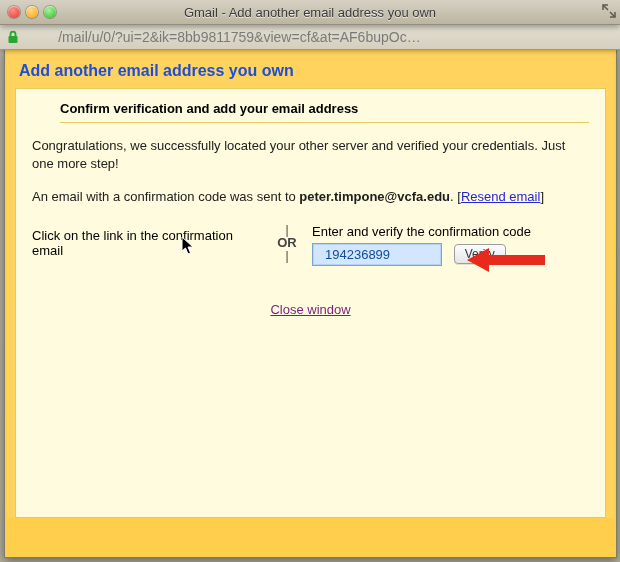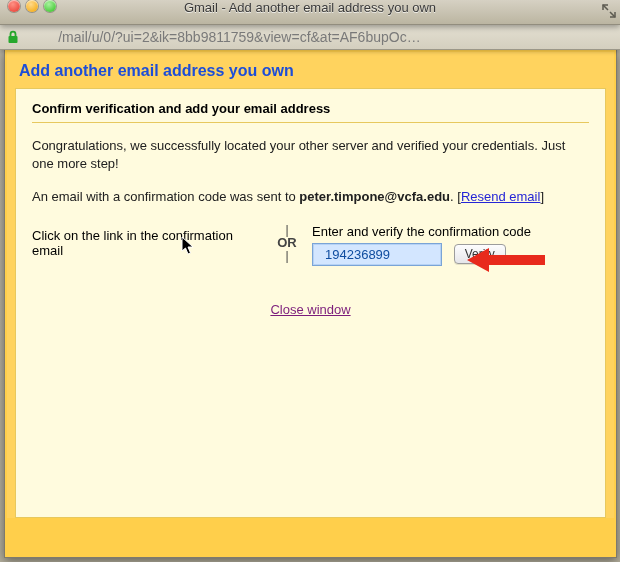--- a/index.html
+++ b/index.html
@@ -13,20 +13,21 @@
     height:562px;
     overflow:hidden;
     position:relative;
   }
   
   .titlebar{
     height:24px;
     background:linear-gradient(#d6d1c3,#bbb5a1);
     border-bottom:1px solid #928d7e;
     display:flex;
+    align-items:center;
     position:relative;
     box-shadow:0 2px 6px rgba(0,0,0,.35);
     z-index:20;
   }
   .traffic{display:flex;gap:6px;margin-left:8px;}
   .dot{width:12px;height:12px;border-radius:50%;box-shadow:inset 0 1px 1px rgba(255,255,255,.6),0 0 0 1px rgba(0,0,0,.25);}
   .red{background:radial-gradient(circle at 40% 35%,#ff9084,#e5352b);}
   .amber{background:radial-gradient(circle at 40% 35%,#ffd98a,#f3a400);}
   .green{background:radial-gradient(circle at 40% 35%,#a8f29e,#2bbf1b);}
   .titlebar .title{
@@ -81,20 +82,21 @@
     padding:12px 16px 32px 16px;
     min-height:430px;
     box-sizing:border-box;
   }
   .subhdr{
     font-weight:bold;
     font-size:13px;
     padding-bottom:6px;
     border-bottom:1px solid #e7c85e;
     margin-bottom:14px;
+    margin-left:28px;
   }
   .para{font-size:13px;color:#202020;line-height:1.35;margin-bottom:16px;}
   .email-bold{font-weight:bold;}
   a.link,span.link{color:#2525d6;text-decoration:underline;cursor:pointer;}
   a.vlink{color:#7b1c7b;text-decoration:underline;cursor:pointer;}
   .choice{
     display:flex;
     align-items:flex-start;
     margin-top:18px;
   }

